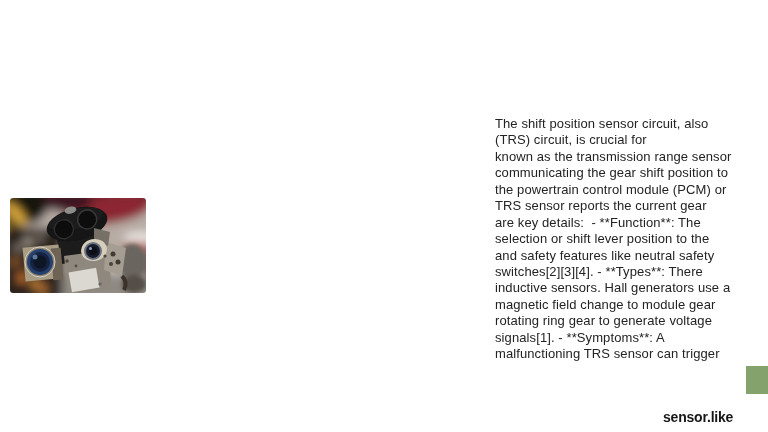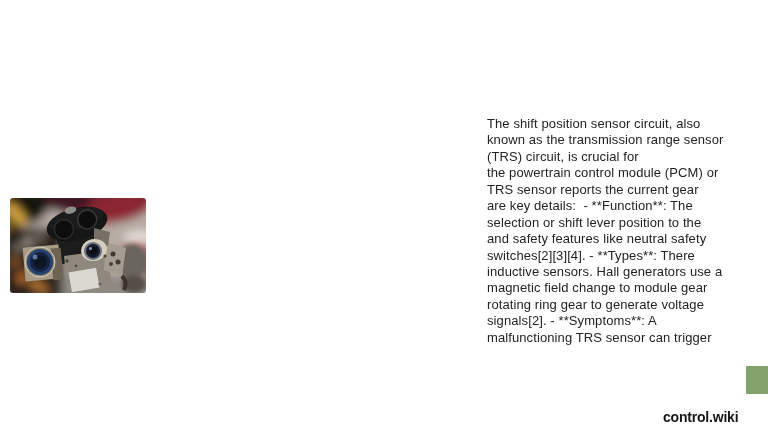--- a/index.html
+++ b/index.html
@@ -34,20 +34,21 @@
     left: 487px;
     top: 116px;
     font-size: 13px;
     line-height: 16.45px;
     letter-spacing: 0.1px;
     color: var(--text, #232323);
   }
   .article .line {
     white-space: pre;
     height: 16.45px;
+    margin-left: 8px;
   }
 
   
   .watermark {
     position: absolute;
     left: 663px;
     top: 409px;
     font-size: 14px;
     font-weight: bold;
     letter-spacing: -0.2px;
@@ -148,30 +149,31 @@
         <circle cx="66" cy="68" r="1.4" fill="#565047"></circle>
         <circle cx="90" cy="86" r="1.6" fill="#6b645b"></circle>
         <path d="M112,78 q6,6 2,14" stroke="#3a332c" stroke-width="4" fill="none"></path>
       </g>
     </g>
   </svg>
 </figure>
 
 <main class="article">
   <div class="line">The shift position sensor circuit, also</div>
+  <div class="line">(TRS) circuit, is crucial for</div>
   <div class="line">known as the transmission range sensor</div>
-  <div class="line">(TRS) circuit, is crucial for</div>
+  <div class="line">communicating the gear shift position to</div>
   <div class="line">the powertrain control module (PCM) or</div>
   <div class="line">TRS sensor reports the current gear</div>
   <div class="line">are key details:  - **Function**: The</div>
   <div class="line">selection or shift lever position to the</div>
   <div class="line">and safety features like neutral safety</div>
   <div class="line">switches[2][3][4]. - **Types**: There</div>
   <div class="line">inductive sensors. Hall generators use a</div>
   <div class="line">magnetic field change to module gear</div>
   <div class="line">rotating ring gear to generate voltage</div>
-  <div class="line">signals[2]. - **Symptoms**: A</div>
+  <div class="line">signals[1]. - **Symptoms**: A</div>
   <div class="line">malfunctioning TRS sensor can trigger</div>
 </main>
 
-<div class="watermark">control.wiki</div>
+<div class="watermark">sensor.like</div>
 
 <div class="green-square"></div>
 
 </body></html>

